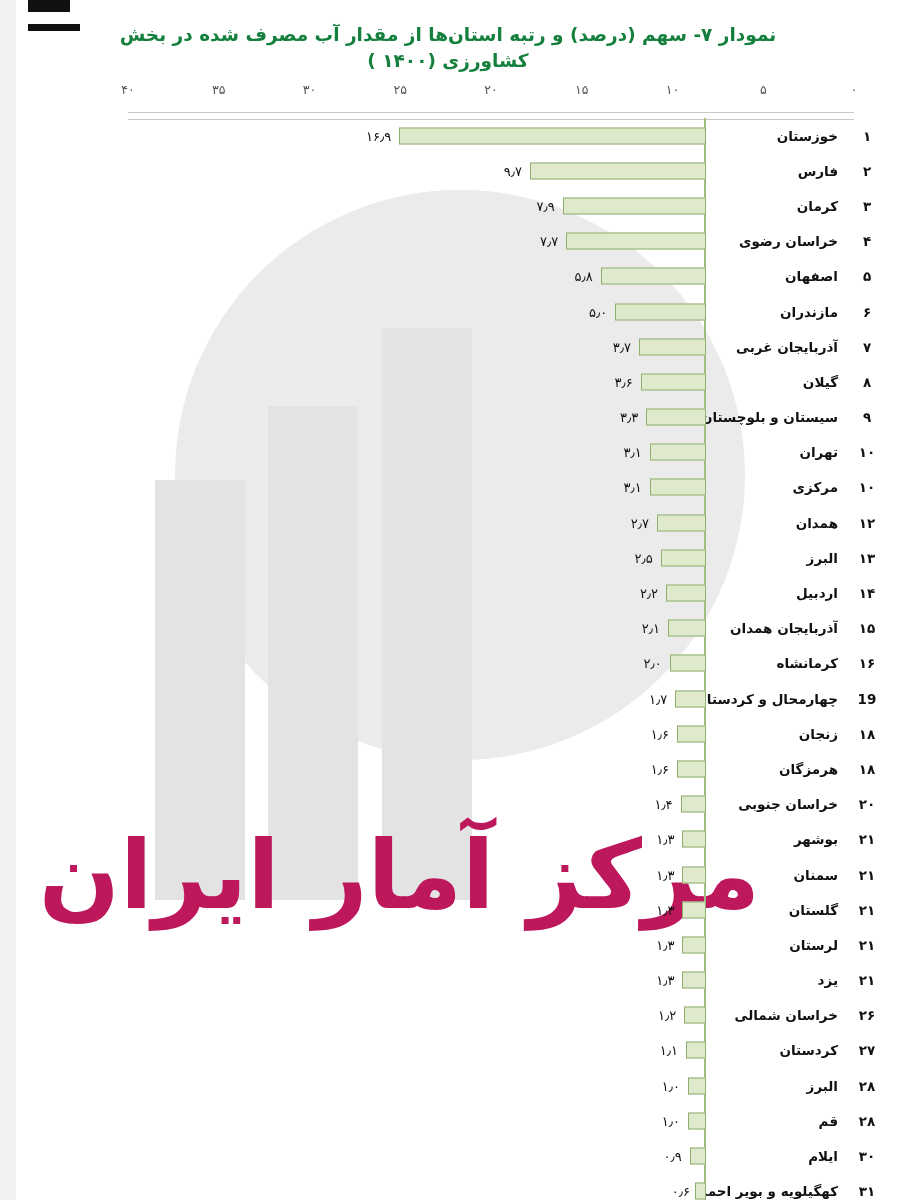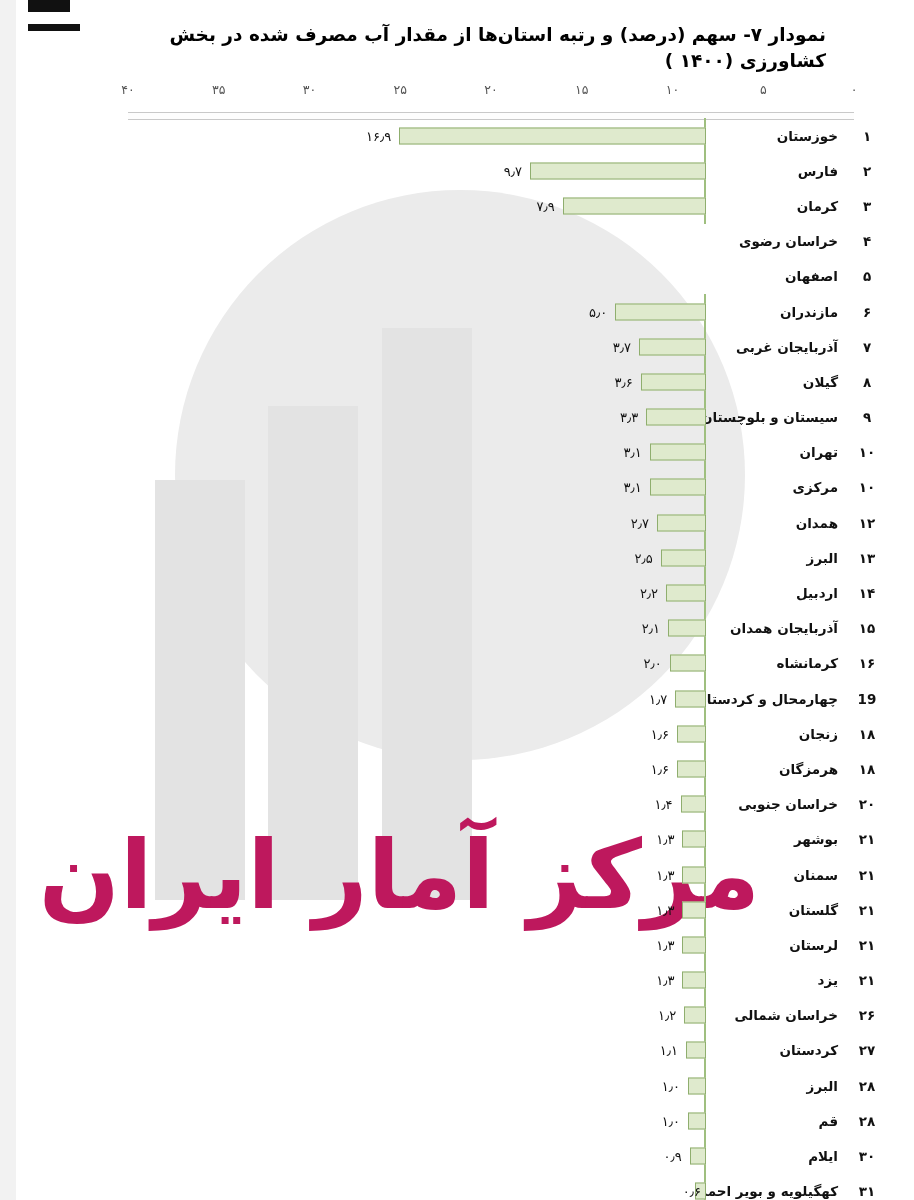--- a/index.html
+++ b/index.html
@@ -32,23 +32,24 @@
   .wm-b3{left:262px;top:148px;width:90px;height:572px;}
   .wm-text{
     position:absolute;left:0px;top:640px;width:640px;
     text-align:center;
     font-family:"DejaVu Sans",sans-serif;
     font-size:95px;font-weight:bold;color:#be185d;
     letter-spacing:2px;white-space:nowrap;
   }
 
   .title{
-    position:absolute;top:22px;right:88px;width:740px;
+    position:absolute;top:22px;right:96px;width:740px;
+    text-align:center;
     font-family:"DejaVu Sans",sans-serif;
-    font-size:18.5px;font-weight:bold;color:#000000;
+    font-size:18.5px;font-weight:bold;color:#15803d;
     line-height:1.4;
   }
 
   
   .axis{position:absolute;top:82px;right:60px;width:726px;height:30px;}
   .tick-label{
     position:absolute;top:0;font-family:"DejaVu Sans",sans-serif;
     font-size:12.5px;color:#555;transform:translateX(50%);
     white-space:nowrap;
   }
@@ -146,24 +147,34 @@
       <div class="prov">کرمان</div>
       <div class="bar-zone">
         <div class="baseline"></div>
         <div class="bar" style="width: 143.385px; background: rgb(223, 234, 205); border-color: rgb(143, 174, 110);"></div>
         <div class="val" style="right: 151.385px;">۷٫۹</div>
       </div>
     </div>
     <div class="row">
       <div class="rank">۴</div>
       <div class="prov">خراسان رضوی</div>
+      <div class="bar-zone">
+        <div class="baseline"></div>
+        <div class="bar" style="width: 139.755px; background: rgb(223, 234, 205); border-color: rgb(143, 174, 110);"></div>
+        <div class="val" style="right: 147.755px;">۷٫۷</div>
+      </div>
     </div>
     <div class="row">
       <div class="rank">۵</div>
       <div class="prov">اصفهان</div>
+      <div class="bar-zone">
+        <div class="baseline"></div>
+        <div class="bar" style="width: 105.27px; background: rgb(223, 234, 205); border-color: rgb(143, 174, 110);"></div>
+        <div class="val" style="right: 113.27px;">۵٫۸</div>
+      </div>
     </div>
     <div class="row">
       <div class="rank">۶</div>
       <div class="prov">مازندران</div>
       <div class="bar-zone">
         <div class="baseline"></div>
         <div class="bar" style="width: 90.75px; background: rgb(223, 234, 205); border-color: rgb(143, 174, 110);"></div>
         <div class="val" style="right: 98.75px;">۵٫۰</div>
       </div>
     </div>
@@ -382,16 +393,16 @@
         <div class="bar" style="width: 16.335px; background: rgb(223, 234, 205); border-color: rgb(143, 174, 110);"></div>
         <div class="val" style="right: 24.335px;">۰٫۹</div>
       </div>
     </div>
     <div class="row">
       <div class="rank">۳۱</div>
       <div class="prov">کهگیلویه و بویر احمد</div>
       <div class="bar-zone">
         <div class="baseline"></div>
         <div class="bar" style="width: 10.89px; background: rgb(223, 234, 205); border-color: rgb(143, 174, 110);"></div>
-        <div class="val" style="right: 5px;">۰٫۶</div>
+        <div class="val" style="right: 16px;">۰٫۶</div>
       </div>
     </div>
   </div>
 
 </body></html>

